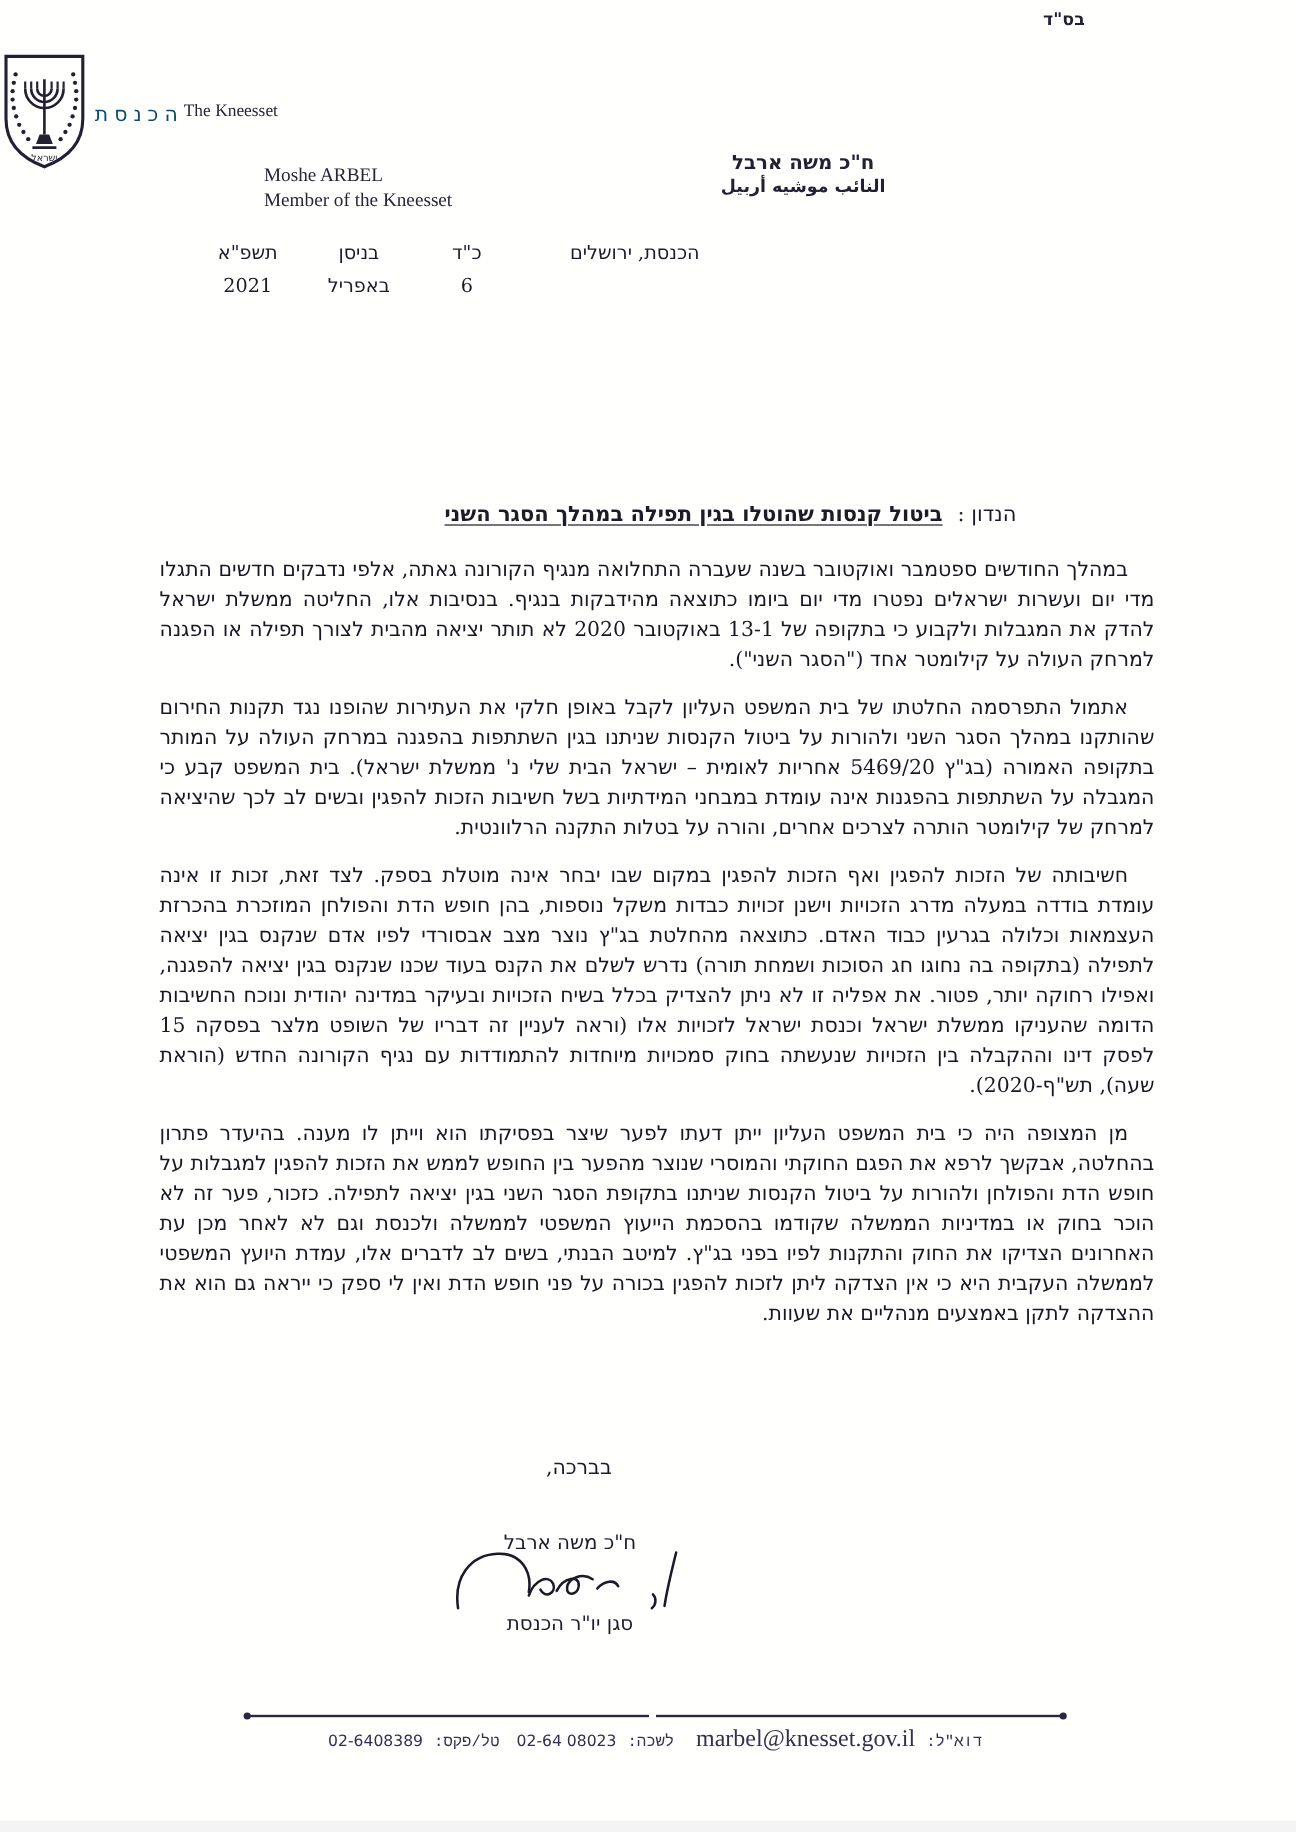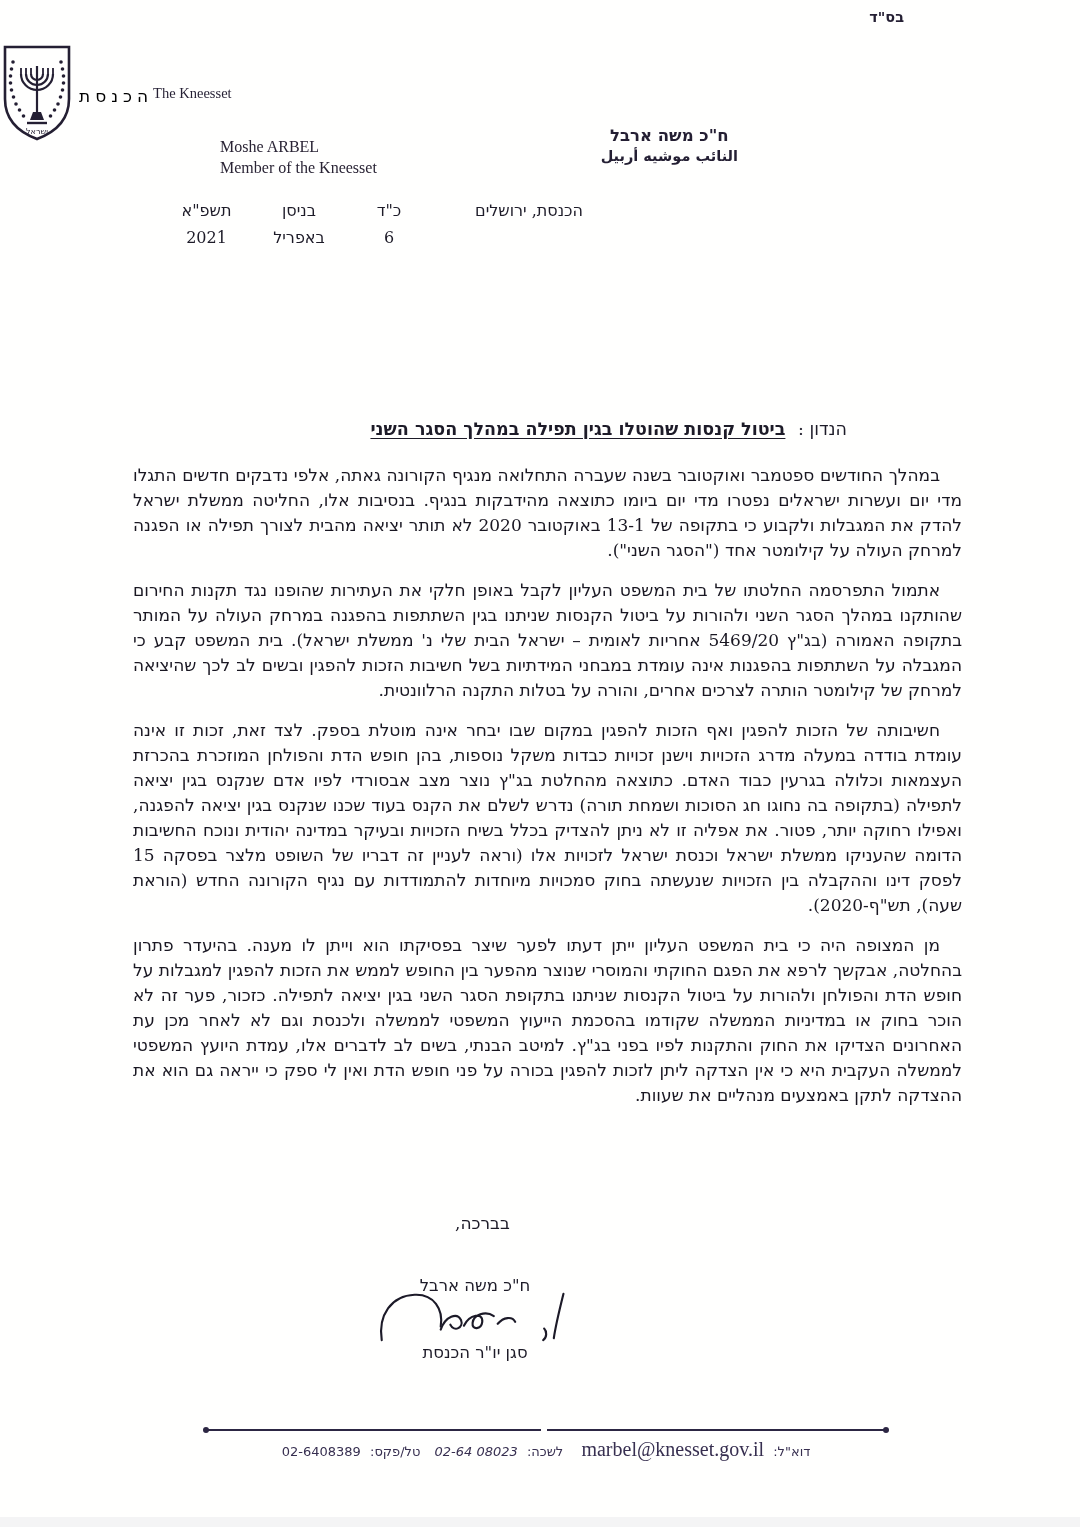--- a/index.html
+++ b/index.html
@@ -10,21 +10,21 @@
   .scan-edge { position:absolute; bottom:0; left:0; right:0; height:10px; background:#f4f4f5; }
 
   
   .bsd { position:absolute; top:9px; right:176px; font-size:14.5px; font-weight:bold;
          font-family:"DejaVu Sans",sans-serif; color:#241f33; }
 
   
   .emblem-block { position:absolute; top:44px; left:0; right:0;
                   display:flex; flex-direction:row; align-items:center; }
   .emblem-caption-he { font-size:17px; letter-spacing:5px; margin-top:3px; text-indent:5px;
-                       font-family:"DejaVu Sans",sans-serif; color:#000000; }
+                       font-family:"DejaVu Sans",sans-serif; color:#0c4a6e; }
   .emblem-caption-en { font-family:"Liberation Serif",serif; font-size:14.5px; margin-top:-1px; color:#241f33; }
 
   
   .mk-right { position:absolute; top:126px; right:342px; direction:rtl; text-align:center;
               font-family:"DejaVu Sans",sans-serif; color:#241f33; }
   .mk-name-he { font-weight:bold; font-size:16.5px; }
   .mk-name-ar { font-weight:bold; font-size:14.5px; margin-top:3px; }
 
   
   .mk-left { position:absolute; top:137px; left:220px; font-family:"Liberation Serif",serif;
@@ -63,24 +63,24 @@
 
   
   .footer { position:absolute; top:1429px; left:205px; width:682px; text-align:center; color:#372f50; }
   .footer-rule { position:relative; height:2px;
     background:linear-gradient(to right,#2c2643 0 49.3%,transparent 49.3% 50.1%,#2c2643 50.1% 100%); }
   .footer-rule::before, .footer-rule::after { content:""; position:absolute; top:-2px;
     width:6px; height:6px; border-radius:50%; background:#2c2643; }
   .footer-rule::before { left:-2px; } .footer-rule::after { right:-2px; }
   .f-line1 { margin-top:7px; direction:rtl; font-size:13px; font-family:"DejaVu Sans",sans-serif; }
   .f-line2 { margin-top:2px; direction:rtl; font-size:13px; font-family:"DejaVu Sans",sans-serif; }
-  .f-label { margin-left:5px; }
+  .f-label { margin-left:5px;font-family:Liberation Mono, monospace; }
   .f-email { font-family:Liberation Serif, serif; font-size:20px; margin-left:14px; direction:ltr; unicode-bidi:embed; }
   .f-num { direction:ltr; unicode-bidi:embed; }
-  .f-num.gap { margin-left:10px;font-style:italic; }
+  .f-num.gap { margin-left:10px; }
 </style>
 </head>
 <body>
 
 <div class="page">
 
   <div class="bsd">בס"ד</div>
 
   <div class="emblem-block">
     <svg class="emblem" width="74" height="100" viewBox="0 0 74 100" aria-hidden="true">

